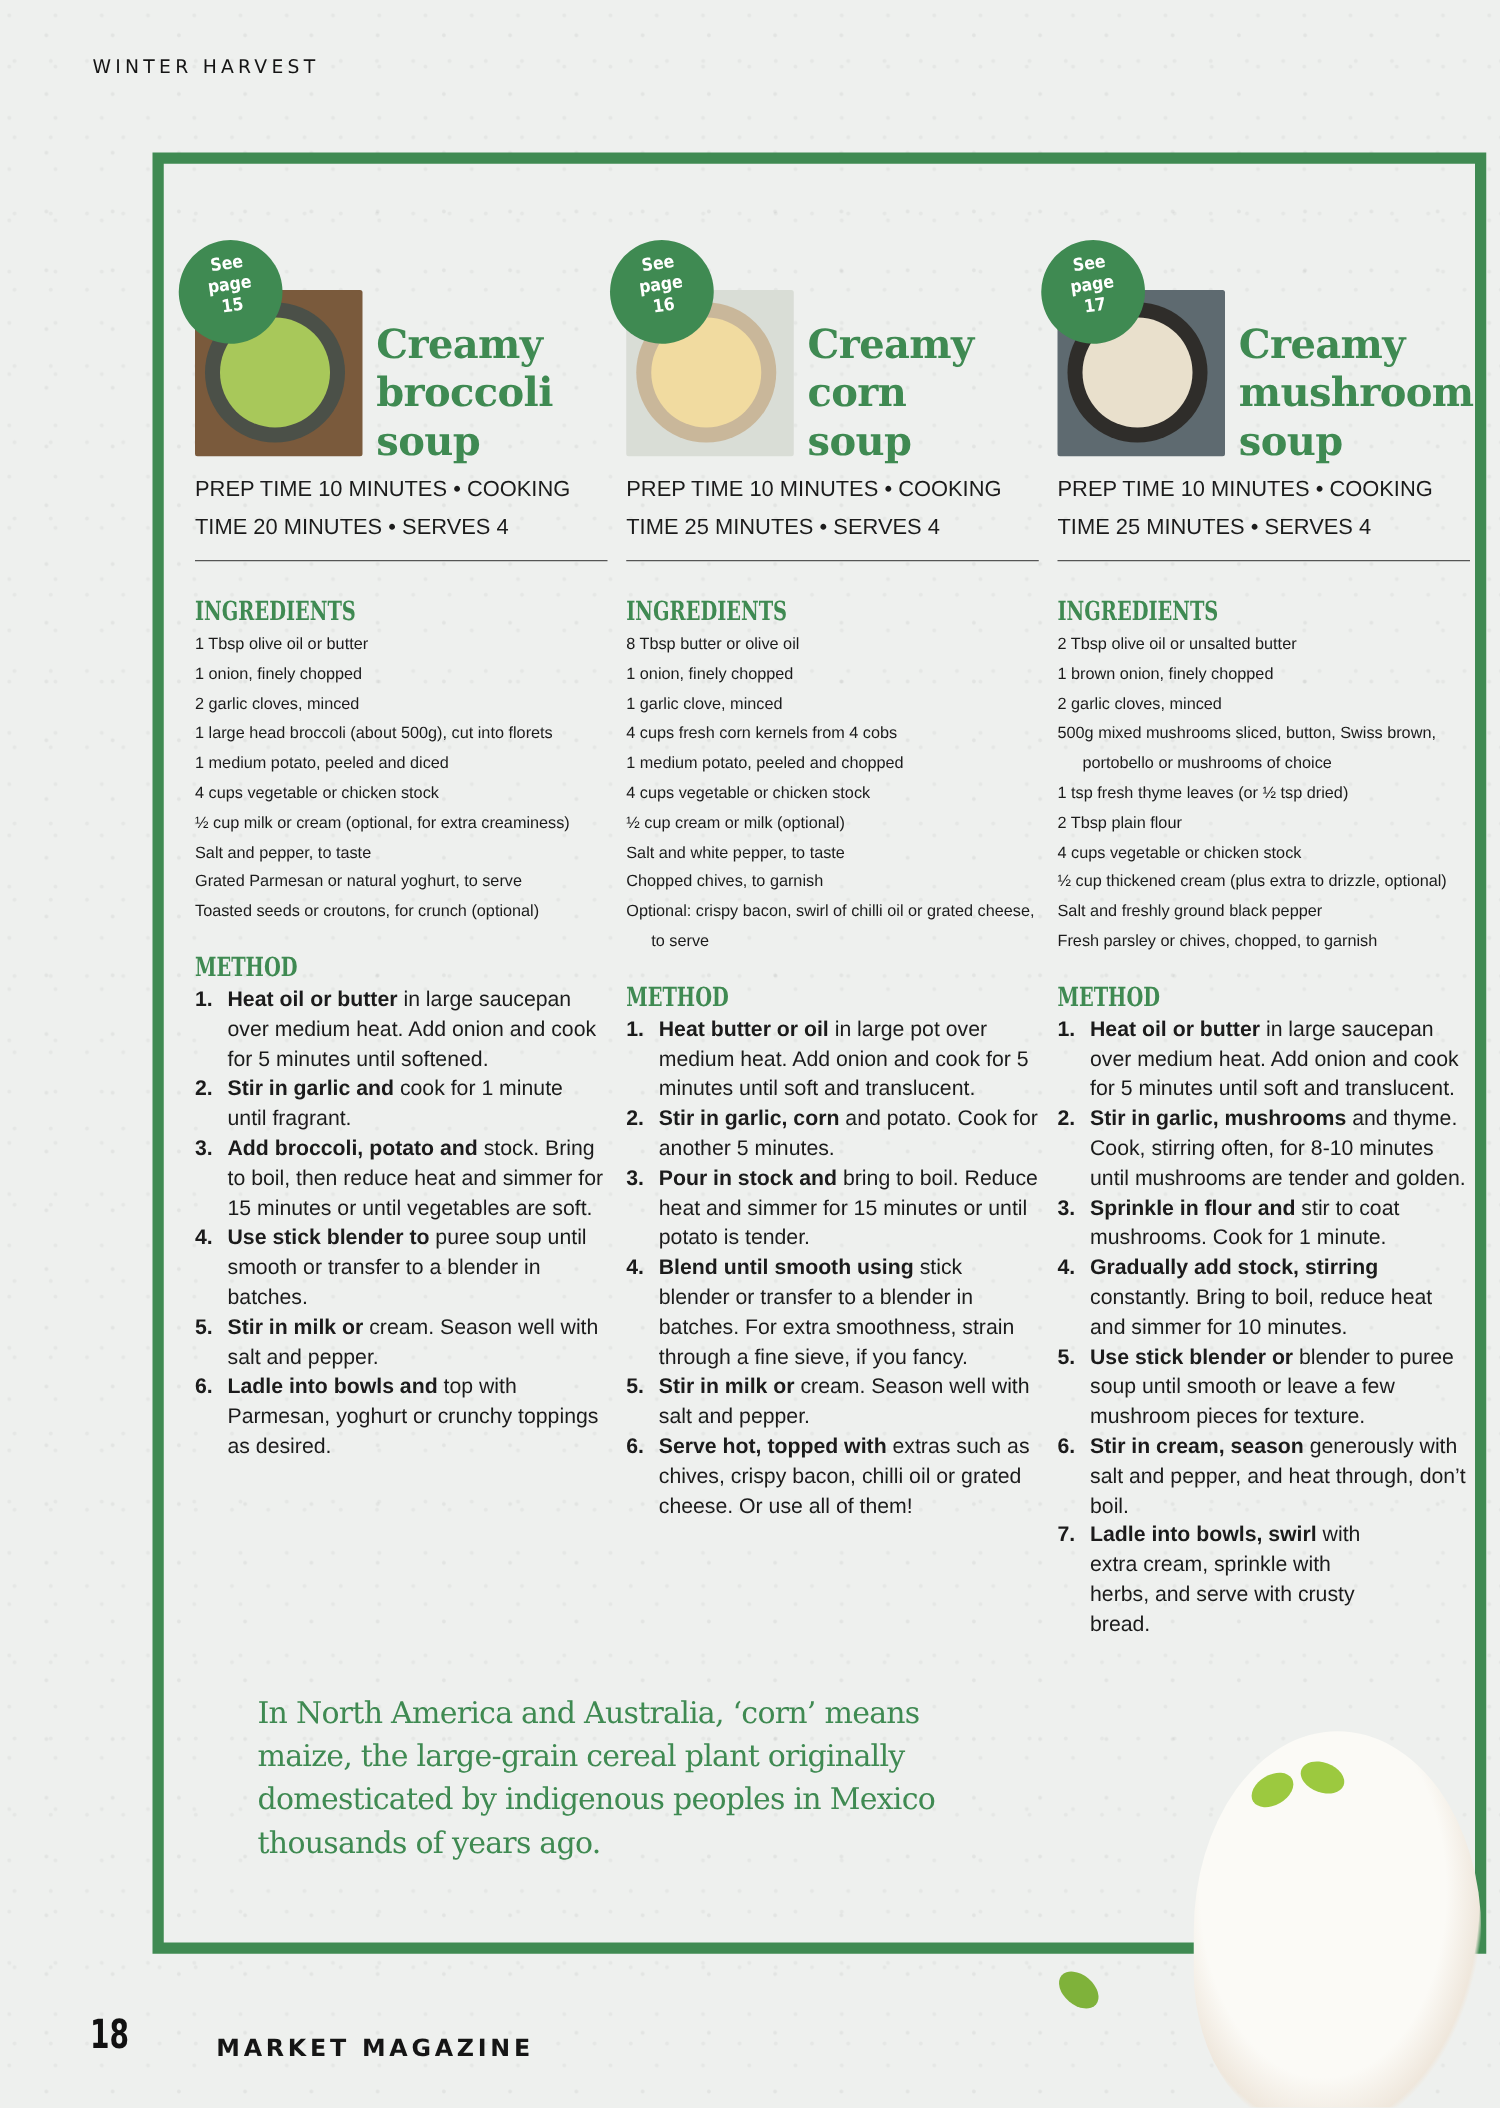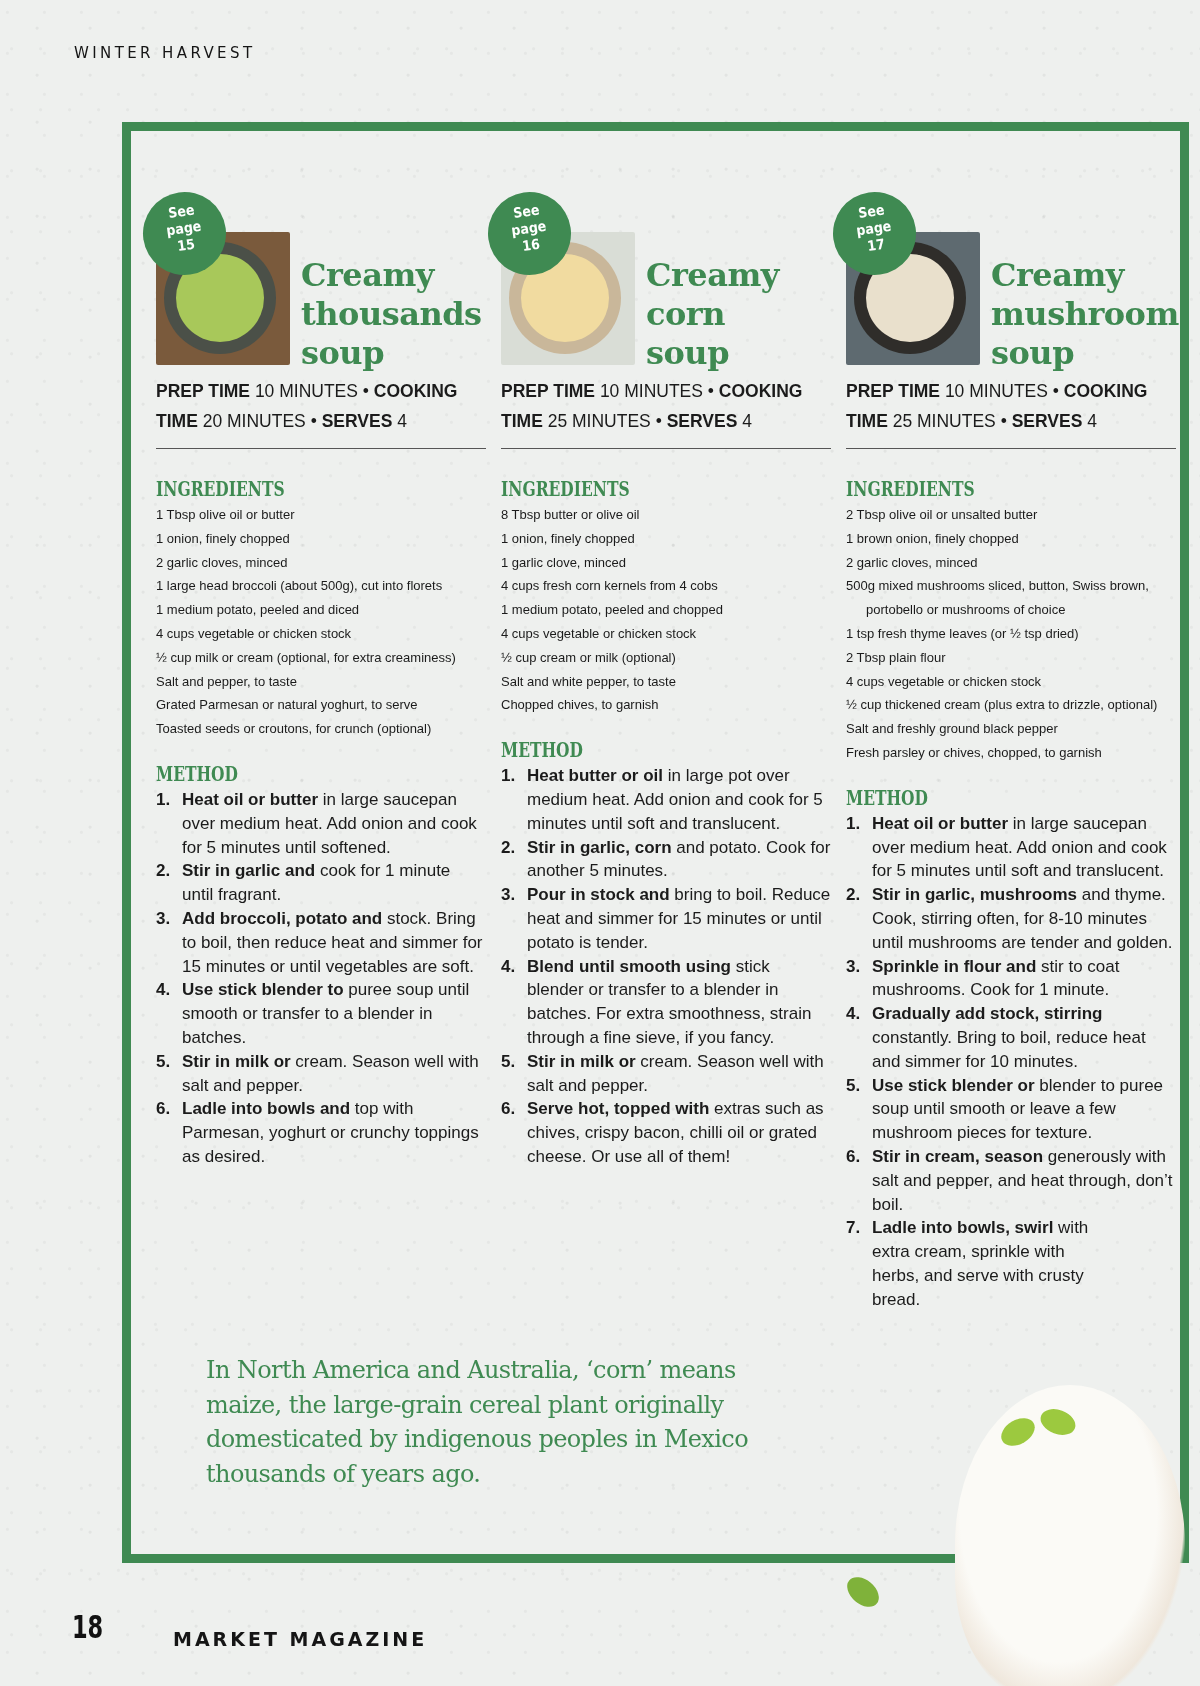--- a/index.html
+++ b/index.html
@@ -45,21 +45,21 @@
     }
     .title {
       position:absolute; left:145px; top:80px; width:200px;
       font-family:"DejaVu Serif", serif; font-weight:bold;
       font-size:32px; line-height:39px; color:#3f8a52; letter-spacing:-0.5px;
     }
     .meta {
       margin-top:30px; font-size:17.5px; line-height:30px; color:#1b1b1b;
       padding-bottom:12px; border-bottom:1.5px solid #555;
     }
-    .meta b { font-weight:bold;margin-top:24px; }
+    .meta b { font-weight:normal;margin-top:24px; }
     .meta span.lt { font-weight:normal; }
     .h2 {
       font-family:"DejaVu Serif", serif; font-weight:bold; font-stretch:condensed;
       color:#3f8a52; font-size:21px; letter-spacing:0px; margin-top:27px; margin-bottom:2px;
       transform:scaleX(0.82); transform-origin:left;
     }
     ul.ing { list-style:none; margin:0; padding:0; font-size:13px; line-height:23.8px; }
     ul.ing li { padding-left:20px; text-indent:-20px; }
     ol.method { list-style:none; margin:0; padding:0; font-size:17px; line-height:23.8px; }
     ol.method li { position:relative; padding-left:26px; }
@@ -105,21 +105,21 @@
         <div class="bowl" style="background: rgb(75, 80, 72);"></div>
         <div class="inner" style="background: rgb(168, 200, 90);"></div>
       </div>
       <div class="badge">
         <div>See</div>
         <div>page</div>
         <div>15</div>
       </div>
       <div class="title">
         <div>Creamy</div>
-        <div>thousands</div>
+        <div>broccoli</div>
         <div>soup</div>
       </div>
     </div>
     <div class="meta">
       <b>PREP TIME</b> <span class="lt">10 MINUTES</span> <span>•</span> <b>COOKING</b><br>
       <b>TIME</b> <span class="lt">20 MINUTES</span> <span>•</span> <b>SERVES</b> <span class="lt">4</span>
     </div>
     <div class="h2">INGREDIENTS</div>
     <ul class="ing">
         <li>1 Tbsp olive oil or butter</li>
@@ -169,20 +169,21 @@
     <ul class="ing">
         <li>8 Tbsp butter or olive oil</li>
         <li>1 onion, finely chopped</li>
         <li>1 garlic clove, minced</li>
         <li>4 cups fresh corn kernels from 4 cobs</li>
         <li>1 medium potato, peeled and chopped</li>
         <li>4 cups vegetable or chicken stock</li>
         <li>½ cup cream or milk (optional)</li>
         <li>Salt and white pepper, to taste</li>
         <li>Chopped chives, to garnish</li>
+        <li>Optional: crispy bacon, swirl of chilli oil or grated cheese, to serve</li>
       </ul>
     <div class="h2" style="margin-top:20px">METHOD</div>
     <ol class="method">
         <li><span class="num">1.</span><b>Heat butter or oil</b><span> in large pot over medium heat. Add onion and cook for 5 minutes until soft and translucent.</span></li>
         <li><span class="num">2.</span><b>Stir in garlic, corn</b><span> and potato. Cook for another 5 minutes.</span></li>
         <li><span class="num">3.</span><b>Pour in stock and</b><span> bring to boil. Reduce heat and simmer for 15 minutes or until potato is tender.</span></li>
         <li><span class="num">4.</span><b>Blend until smooth using</b><span> stick blender or transfer to a blender in batches. For extra smoothness, strain through a fine sieve, if you fancy.</span></li>
         <li><span class="num">5.</span><b>Stir in milk or</b><span> cream. Season well with salt and pepper.</span></li>
         <li><span class="num">6.</span><b>Serve hot, topped with</b><span> extras such as chives, crispy bacon, chilli oil or grated cheese. Or use all of them!</span></li>
       </ol>

